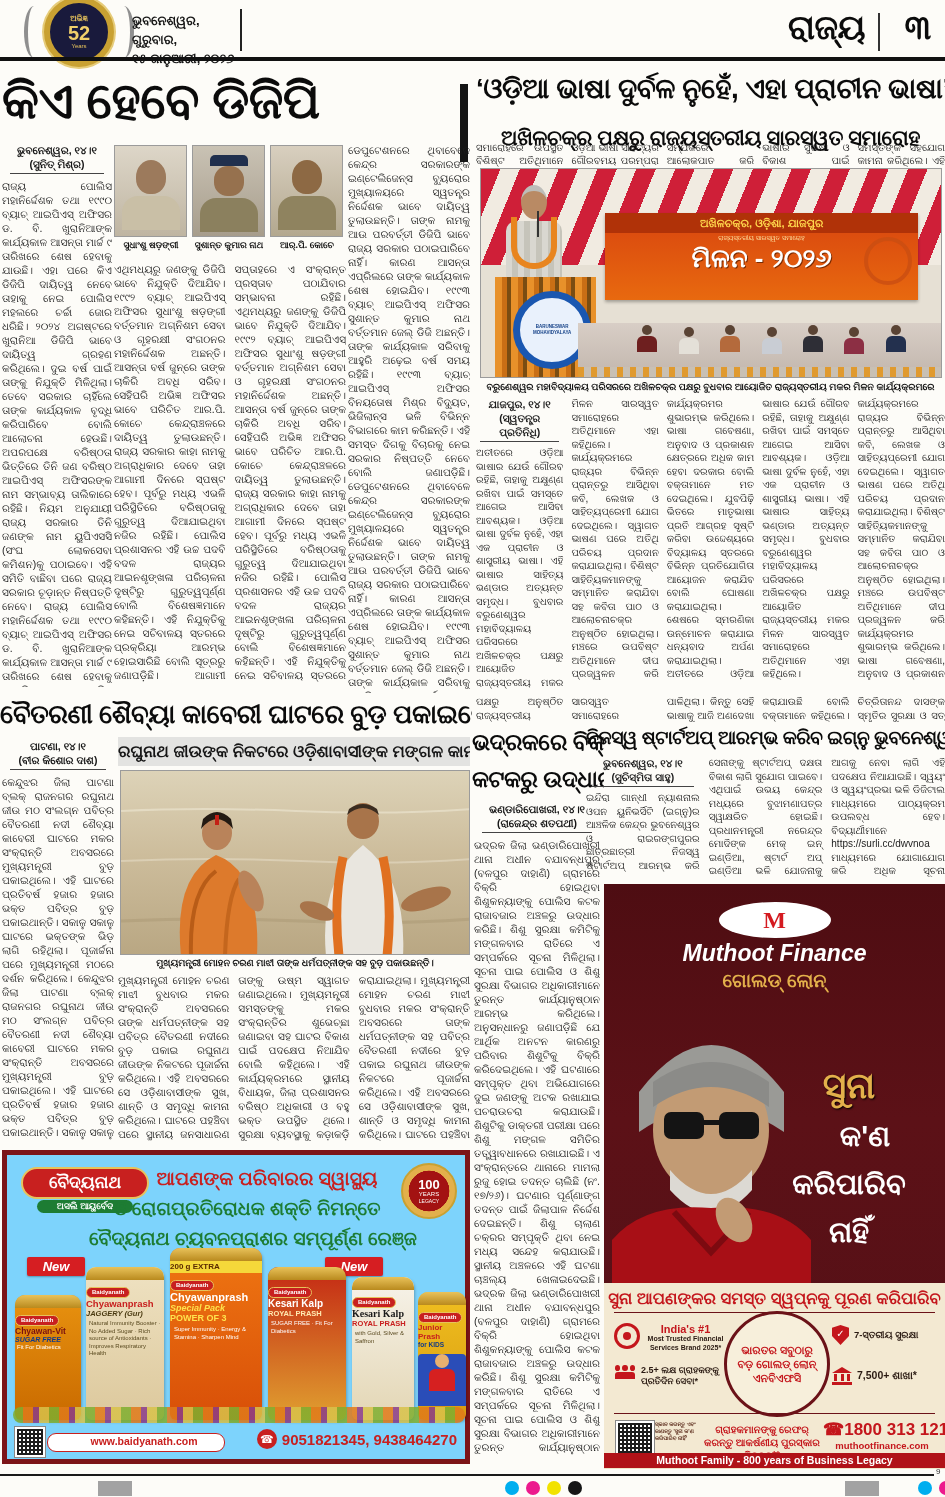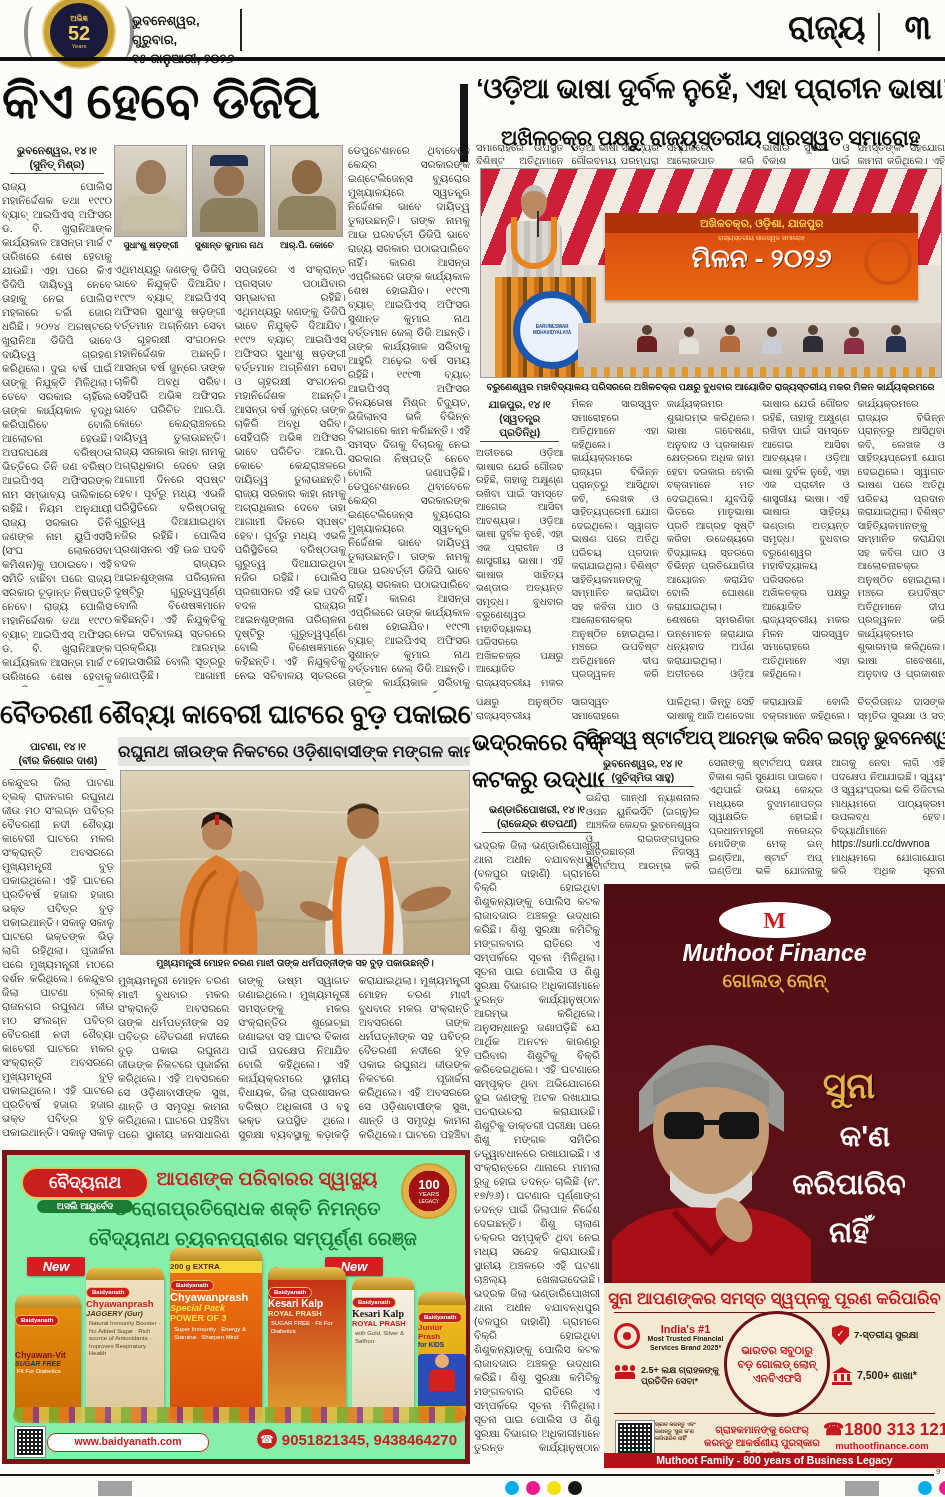--- a/index.html
+++ b/index.html
@@ -212,21 +212,21 @@
     <div class="bodytxt" style="height:618px;">ଭଦ୍ରକ ଜିଲା ଭଣ୍ଡାରିପୋଖରୀ ଥାନା ଅଧୀନ ବଯାବନ୍ଧପୁର (ବଳପୁର ଦାହାଣି) ଗ୍ରାମରେ ବିକ୍ରି ହୋଇଥିବା ଶିଶୁକନ୍ୟାଙ୍କୁ ପୋଲିସ କଟକ ରାଜାବଜାର ଅଞ୍ଚଳରୁ ଉଦ୍ଧାର କରିଛି। ଶିଶୁ ସୁରକ୍ଷା କମିଟିକୁ ମଙ୍ଗଳବାର ରାତିରେ ଏ ସମ୍ପର୍କରେ ସୂଚନା ମିଳିଥିଲା। ସୂଚନା ପାଇ ପୋଲିସ ଓ ଶିଶୁ ସୁରକ୍ଷା ବିଭାଗର ଅଧିକାରୀମାନେ ତୁରନ୍ତ କାର୍ଯ୍ୟାନୁଷ୍ଠାନ ଆରମ୍ଭ କରିଥିଲେ। ଅନୁସନ୍ଧାନରୁ ଜଣାପଡ଼ିଛି ଯେ ଆର୍ଥିକ ଅନଟନ କାରଣରୁ ପରିବାର ଶିଶୁଟିକୁ ବିକ୍ରି କରିଦେଇଥିଲେ। ଏହି ଘଟଣାରେ ସମ୍ପୃକ୍ତ ଥିବା ଅଭିଯୋଗରେ ଦୁଇ ଜଣଙ୍କୁ ଅଟକ ରଖାଯାଇ ପଚରାଉଚରା କରାଯାଉଛି। ଶିଶୁଟିକୁ ଡାକ୍ତରୀ ପରୀକ୍ଷା ପରେ ଶିଶୁ ମଙ୍ଗଳ ସମିତିର ତତ୍ତ୍ୱାବଧାନରେ ରଖାଯାଇଛି। ଏ ସଂକ୍ରାନ୍ତରେ ଥାନାରେ ମାମଲା ରୁଜୁ ହୋଇ ତଦନ୍ତ ଚାଲିଛି (ନଂ. ୧୭/୨୬)। ଘଟଣାର ପୂର୍ଣ୍ଣାଙ୍ଗ ତଦନ୍ତ ପାଇଁ ଜିଲାପାଳ ନିର୍ଦ୍ଦେଶ ଦେଇଛନ୍ତି। ଶିଶୁ ଚାଲାଣ ଚକ୍ରର ସମ୍ପୃକ୍ତି ଥିବା ନେଇ ମଧ୍ୟ ସନ୍ଦେହ କରାଯାଉଛି। ସ୍ଥାନୀୟ ଅଞ୍ଚଳରେ ଏହି ଘଟଣା ଚାଞ୍ଚଲ୍ୟ ଖେଳାଇଦେଇଛି। ଭଦ୍ରକ ଜିଲା ଭଣ୍ଡାରିପୋଖରୀ ଥାନା ଅଧୀନ ବଯାବନ୍ଧପୁର (ବଳପୁର ଦାହାଣି) ଗ୍ରାମରେ ବିକ୍ରି ହୋଇଥିବା ଶିଶୁକନ୍ୟାଙ୍କୁ ପୋଲିସ କଟକ ରାଜାବଜାର ଅଞ୍ଚଳରୁ ଉଦ୍ଧାର କରିଛି। ଶିଶୁ ସୁରକ୍ଷା କମିଟିକୁ ମଙ୍ଗଳବାର ରାତିରେ ଏ ସମ୍ପର୍କରେ ସୂଚନା ମିଳିଥିଲା। ସୂଚନା ପାଇ ପୋଲିସ ଓ ଶିଶୁ ସୁରକ୍ଷା ବିଭାଗର ଅଧିକାରୀମାନେ ତୁରନ୍ତ କାର୍ଯ୍ୟାନୁଷ୍ଠାନ ଆରମ୍ଭ କରିଥିଲେ। ଅନୁସନ୍ଧାନରୁ ଜଣାପଡ଼ିଛି ଯେ ଆର୍ଥିକ ଅନଟନ କାରଣରୁ ପରିବାର ଶିଶୁଟିକୁ ବିକ୍ରି କରିଦେଇଥିଲେ। ଏହି ଘଟଣାରେ ସମ୍ପୃକ୍ତ ଥିବା ଅଭିଯୋଗରେ ଦୁଇ ଜଣଙ୍କୁ ଅଟକ ରଖାଯାଇ ପଚରାଉଚରା କରାଯାଉଛି। ଶିଶୁଟିକୁ ଡାକ୍ତରୀ ପରୀକ୍ଷା ପରେ ଶିଶୁ ମଙ୍ଗଳ ସମିତିର ତତ୍ତ୍ୱାବଧାନରେ ରଖାଯାଇଛି। ଏ ସଂକ୍ରାନ୍ତରେ ଥାନାରେ ମାମଲା ରୁଜୁ ହୋଇ ତଦନ୍ତ ଚାଲିଛି (ନଂ. ୧୭/୨୬)। ଘଟଣାର ପୂର୍ଣ୍ଣାଙ୍ଗ ତଦନ୍ତ ପାଇଁ ଜିଲାପାଳ ନିର୍ଦ୍ଦେଶ ଦେଇଛନ୍ତି। ଶିଶୁ ଚାଲାଣ ଚକ୍ରର ସମ୍ପୃକ୍ତି ଥିବା ନେଇ ମଧ୍ୟ ସନ୍ଦେହ କରାଯାଉଛି। ସ୍ଥାନୀୟ ଅଞ୍ଚଳରେ ଏହି ଘଟଣା ଚାଞ୍ଚଲ୍ୟ ଖେଳାଇଦେଇଛି। ଭଦ୍ରକ ଜିଲା ଭଣ୍ଡାରିପୋଖରୀ ଥାନା ଅଧୀନ ବଯାବନ୍ଧପୁର (ବଳପୁର ଦାହାଣି) ଗ୍ରାମରେ ବିକ୍ରି ହୋଇଥିବା ଶିଶୁକନ୍ୟାଙ୍କୁ ପୋଲିସ କଟକ ରାଜାବଜାର ଅଞ୍ଚଳରୁ ଉଦ୍ଧାର କରିଛି। ଶିଶୁ ସୁରକ୍ଷା କମିଟିକୁ ମଙ୍ଗଳବାର ରାତିରେ ଏ ସମ୍ପର୍କରେ ସୂଚନା ମିଳିଥିଲା। ସୂଚନା ପାଇ ପୋଲିସ ଓ ଶିଶୁ ସୁରକ୍ଷା ବିଭାଗର ଅଧିକାରୀମାନେ ତୁରନ୍ତ କାର୍ଯ୍ୟାନୁଷ୍ଠାନ ଆରମ୍ଭ କରିଥିଲେ। ଅନୁସନ୍ଧାନରୁ ଜଣାପଡ଼ିଛି ଯେ ଆର୍ଥିକ ଅନଟନ କାରଣରୁ ପରିବାର ଶିଶୁଟିକୁ ବିକ୍ରି କରିଦେଇଥିଲେ। ଏହି ଘଟଣାରେ ସମ୍ପୃକ୍ତ ଥିବା ଅଭିଯୋଗରେ ଦୁଇ ଜଣଙ୍କୁ ଅଟକ ରଖାଯାଇ ପଚରାଉଚରା କରାଯାଉଛି। ଶିଶୁଟିକୁ ଡାକ୍ତରୀ ପରୀକ୍ଷା ପରେ ଶିଶୁ ମଙ୍ଗଳ ସମିତିର ତତ୍ତ୍ୱାବଧାନରେ ରଖାଯାଇଛି। ଏ ସଂକ୍ରାନ୍ତରେ ଥାନାରେ ମାମଲା ରୁଜୁ ହୋଇ ତଦନ୍ତ ଚାଲିଛି (ନଂ. ୧୭/୨୬)। ଘଟଣାର ପୂର୍ଣ୍ଣାଙ୍ଗ ତଦନ୍ତ ପାଇଁ ଜିଲାପାଳ ନିର୍ଦ୍ଦେଶ ଦେଇଛନ୍ତି। ଶିଶୁ ଚାଲାଣ ଚକ୍ରର ସମ୍ପୃକ୍ତି ଥିବା ନେଇ ମଧ୍ୟ ସନ୍ଦେହ କରାଯାଉଛି। ସ୍ଥାନୀୟ ଅଞ୍ଚଳରେ ଏହି ଘଟଣା ଚାଞ୍ଚଲ୍ୟ ଖେଳାଇଦେଇଛି।</div>
   </div>
 
   <div class="abs hl nowrap" style="left:586px;top:724px;width:359px;height:28px;font-size:19px;line-height:28px;text-align:center;">ନିଜସ୍ୱ ଷ୍ଟାର୍ଟଅପ୍ ଆରମ୍ଭ କରିବ ଇଗ୍ନୁ ଭୁବନେଶ୍ୱର, ରାଇରଙ୍ଗପୁର</div>
   <div class="abs bodytxt cols3" style="left:586px;top:756px;width:359px;height:124px;font-size:10px;line-height:13.5px;">
     <div class="dateline">ଭୁବନେଶ୍ୱର, ୧୪।୧</div>
     <div class="byline" style="margin:0 6px 4px;">(ସୁଚିସ୍ମିତା ସାହୁ)</div>
     <span>ଇନ୍ଦିରା ଗାନ୍ଧୀ ନ୍ୟାଶନାଲ ଓପନ ୟୁନିଭର୍ସିଟି (ଇଗ୍ନୁ)ର ଆଞ୍ଚଳିକ କେନ୍ଦ୍ର ଭୁବନେଶ୍ୱର ଓ ରାଇରଙ୍ଗପୁରର ଛାତ୍ରଛାତ୍ରୀ ନିଜସ୍ୱ ଷ୍ଟାର୍ଟଅପ୍ ଆରମ୍ଭ କରି ସେନାଙ୍କୁ ଷ୍ଟାର୍ଟଅପ୍ ଦକ୍ଷତା ବିକାଶ ଲାଗି ସୁଯୋଗ ପାଇବେ। ଏଥିପାଇଁ ଉଭୟ କେନ୍ଦ୍ର ମଧ୍ୟରେ ବୁଝାମଣାପତ୍ର ସ୍ୱାକ୍ଷରିତ ହୋଇଛି। ପ୍ରଧାନମନ୍ତ୍ରୀ ନରେନ୍ଦ୍ର ମୋଦିଙ୍କ ମେକ୍ ଇନ୍ ଇଣ୍ଡିଆ, ଷ୍ଟାର୍ଟ ଅପ୍ ଇଣ୍ଡିଆ ଭଳି ଯୋଜନାକୁ ଆଗକୁ ନେବା ଲାଗି ଏହି ପଦକ୍ଷେପ ନିଆଯାଇଛି। ସ୍ୱୟଂ ଓ ସ୍ୱୟଂପ୍ରଭା ଭଳି ଡିଜିଟାଲ ମାଧ୍ୟମରେ ପାଠ୍ୟକ୍ରମ ଉପଲବ୍ଧ ହେବ। ବିଦ୍ୟାର୍ଥୀମାନେ https://surli.cc/dwvnoa ମାଧ୍ୟମରେ ଯୋଗାଯୋଗ କରି ଅଧିକ ସୂଚନା ପାଇପାରିବେ ବୋଲି କର୍ତ୍ତୃପକ୍ଷ ସୂଚନା ଦେଇଛନ୍ତି। ଆଗ୍ରହୀ ଛାତ୍ରଛାତ୍ରୀଙ୍କୁ ତାଲିମ ଓ ମାର୍ଗଦର୍ଶନ ଦିଆଯିବ।</span>
   </div>
 
-  <div class="abs" style="left:2px;top:1150px;width:468px;height:314px;background:#86efac;border:5px solid #7c1418;box-sizing:border-box;">
+  <div class="abs" style="left:2px;top:1150px;width:468px;height:314px;background:#7dd3fc;border:5px solid #7c1418;box-sizing:border-box;">
 
     <div style="position:absolute;left:14px;top:12px;width:128px;">
       <div style="background:#c8201f;border:2px solid #e7c35c;border-radius:18px;color:#fff;font-weight:bold;font-size:17px;text-align:center;line-height:28px;white-space:nowrap;overflow:hidden;">ବୈଦ୍ୟନାଥ</div>
       <div style="margin:1px auto 0;width:96px;background:#1d7c33;border-radius:8px;color:#fff;font-weight:bold;font-size:9px;text-align:center;line-height:13px;white-space:nowrap;overflow:hidden;">ଅସଲି ଆୟୁର୍ବେଦ</div>
     </div>
 
     <div class="nowrap" style="position:absolute;left:120px;top:10px;width:280px;text-align:center;font-weight:bold;font-size:19px;line-height:27px;color:#c8201f;overflow:hidden;">ଆପଣଙ୍କ ପରିବାରର ସ୍ୱାସ୍ଥ୍ୟ</div>
     <div class="nowrap" style="position:absolute;left:70px;top:40px;width:340px;text-align:center;font-weight:bold;font-size:19px;line-height:27px;color:#1d7c33;overflow:hidden;">ଓ ରୋଗପ୍ରତିରୋଧକ ଶକ୍ତି ନିମନ୍ତେ</div>
     <div class="nowrap" style="position:absolute;left:70px;top:70px;width:340px;text-align:right;font-weight:bold;font-size:19px;line-height:27px;color:#1d7c33;overflow:hidden;">ବୈଦ୍ୟନାଥ ଚ୍ୟବନପ୍ରାଶର ସମ୍ପୂର୍ଣ୍ଣ ରେଞ୍ଜ</div>
 
@@ -235,21 +235,21 @@
       <div style="font-size:6px;line-height:7px;">YEARS</div>
       <div style="font-size:5px;line-height:6px;">LEGACY</div>
     </div>
 
     <div class="newrib" style="left:20px;top:102px;width:58px;height:19px;">New</div>
     <div class="newrib" style="left:318px;top:102px;width:58px;height:19px;">New</div>
 
     <div class="jar" style="left:8px;top:140px;width:66px;height:125px;background:linear-gradient(180deg,#e8920f,#c96a00);">
       <div class="cap"></div>
       <div class="brandpill">Baidyanath</div>
-      <div style="color:#7a1010;font-weight:bold;font-size:8.5px;margin-top:24px;">Chyawan-Vit</div>
+      <div style="color:#7a1010;font-weight:bold;font-size:8.5px;">Chyawan-Vit</div>
       <div style="color:#103a8a;font-weight:bold;font-style:italic;font-size:7px;">SUGAR FREE</div>
       <div style="color:#fff;font-size:6px;padding:1px 2px;">Fit For Diabetics</div>
     </div>
     <div class="jar" style="left:79px;top:112px;width:78px;height:153px;background:linear-gradient(180deg,#efe2c2,#dcc89c);">
       <div class="cap"></div>
       <div class="brandpill">Baidyanath</div>
       <div style="color:#c8201f;font-weight:bold;font-size:9.5px;">Chyawanprash</div>
       <div style="color:#4a3a10;font-weight:bold;font-style:italic;font-size:7.5px;">JAGGERY (Gur)</div>
       <div style="color:#5a4a20;font-size:6px;padding:2px 3px;line-height:7.5px;">Natural Immunity Booster · No Added Sugar · Rich source of Antioxidants · Improves Respiratory Health</div>
     </div>
@@ -283,21 +283,21 @@
       <div style="color:#103a8a;font-weight:bold;font-size:6.5px;">for KIDS</div>
       <div style="margin-top:4px;height:52px;background:#2a4db8;border-radius:4px 4px 0 0;">
         <div style="width:14px;height:14px;border-radius:50%;background:#e8b070;margin:6px auto 0;"></div>
         <div style="width:26px;height:22px;background:#d62020;border-radius:6px 6px 0 0;margin:1px auto 0;"></div>
       </div>
     </div>
 
     <div style="position:absolute;left:6px;top:252px;width:452px;height:16px;background:repeating-linear-gradient(90deg,#7fae2f 0 10px,#e07a1a 10px 20px,#8a3c8a 20px 26px,#d8c24a 26px 36px);border-radius:8px;opacity:.85;"></div>
 
     <div class="qr" style="position:absolute;left:8px;top:272px;width:26px;height:26px;"></div>
-    <div style="position:absolute;left:40px;top:278px;width:160px;height:17px;background:#fff;border:1.5px solid #c8201f;border-radius:9px;color:#c8201f;font-weight:bold;font-size:10.5px;text-align:center;line-height:15px;">www.baidyanath.com</div>
+    <div style="position:absolute;left:40px;top:278px;width:160px;height:17px;background:#fff;border:1.5px solid #c8201f;border-radius:9px;color:#c8201f;font-weight:bold;font-size:10.5px;text-align:center;line-height:15px;padding-left:16px;">www.baidyanath.com</div>
     <div style="position:absolute;right:8px;top:274px;display:flex;align-items:center;">
       <div style="width:20px;height:20px;border-radius:50%;background:#c8201f;color:#fff;font-size:11px;text-align:center;line-height:20px;margin-right:5px;">☎</div>
       <div style="color:#c8201f;font-weight:bold;font-size:15px;">9051821345, 9438464270</div>
     </div>
   </div>
 
   <div class="abs muthoot" style="left:604px;top:884px;width:341px;height:585px;">
 
     <div style="position:absolute;left:50%;top:18px;transform:translateX(-50%);width:112px;height:36px;background:#fff;border-radius:50%;display:flex;align-items:center;justify-content:center;">
       <div style="color:#d41a20;font-weight:bold;font-size:24px;font-family:'Liberation Serif',serif;">M</div>

